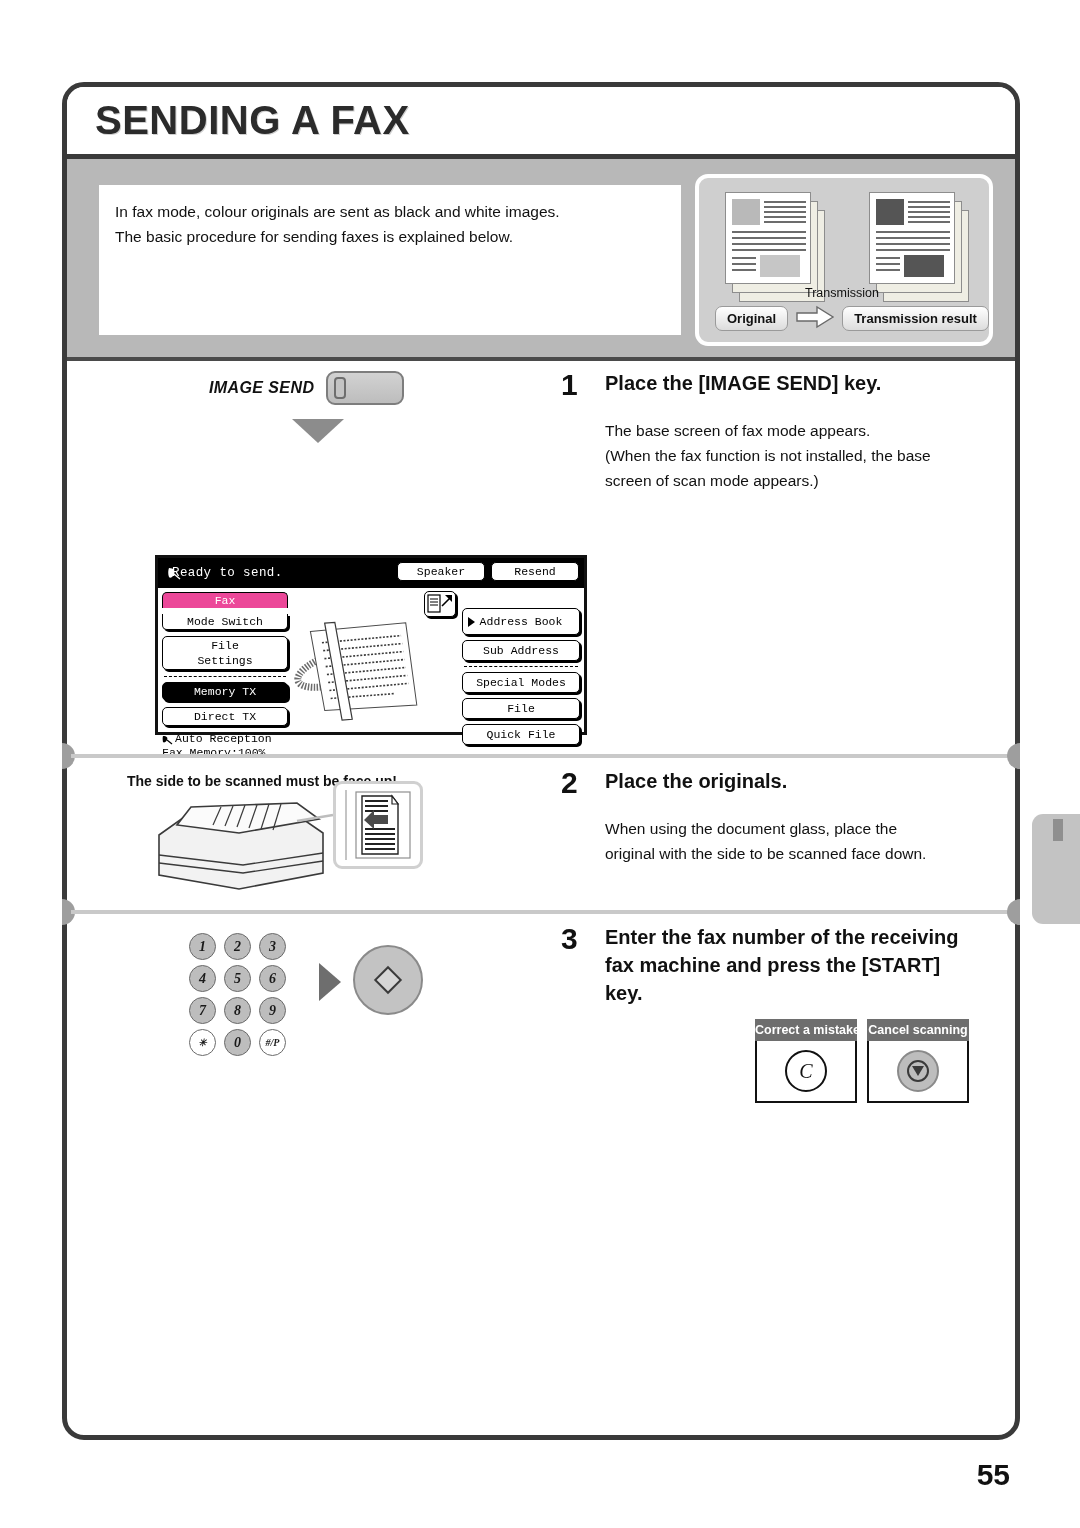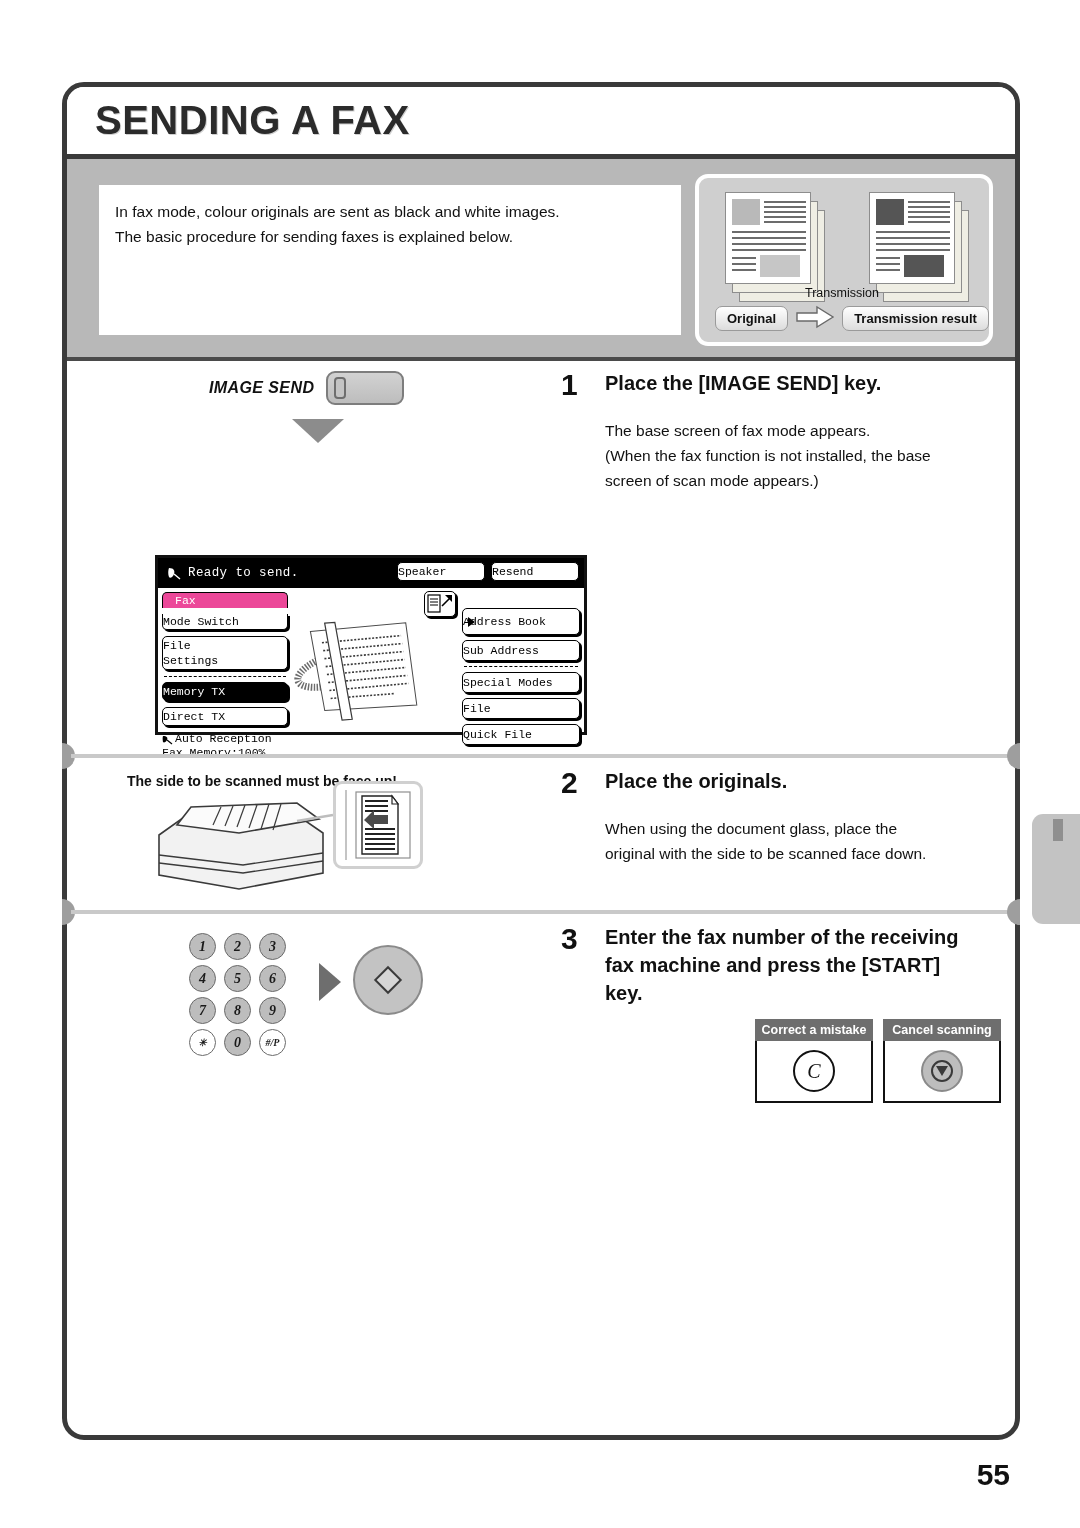--- a/index.html
+++ b/index.html
@@ -196,37 +196,37 @@
     border: 3px solid #111;
     font-family: "Liberation Mono", monospace;
   }
   .lcd-top {
     position: relative;
     height: 30px; background: #000000;
     display: flex; align-items: center;
   }
   .lcd-status {
     color: #ffffff; font-size: 12.5px;
-    margin-left: 30px; letter-spacing: 0.4px;
+    margin-left: 14px; letter-spacing: 0.4px;
   }
   .phone-icon {
     position: absolute; left: 8px; top: 7px;
     width: 17px; height: 17px;
   }
   .lcd-top-btns {
     position: absolute; right: 5px; top: 4px;
     display: flex; gap: 6px;
   }
   .lcd-btn {
     background: #ffffff;
     border: 1.5px solid #000;
     border-radius: 5px;
     box-shadow: 2px 2px 0 #000;
     font-size: 11.5px; color: #000;
-    text-align: left;
+    text-align: center;
     padding: 2px 0;
   }
   .lcd-main { position: relative; height: 147px; }
   .lcd-left {
     position: absolute; left: 4px; top: 4px; width: 126px;
   }
   .lcd-left .lcd-btn { width: 126px; margin-bottom: 6px; }
   .lcd-btn.inv { background: #000; color: #fff; }
   .lcd-btn.split-top {
     background: #ec4899; color: #fff;
@@ -333,21 +333,21 @@
     border: 2px solid #3a3a3a;
     transform: rotate(45deg);
     background: #d6d6d6;
   }
 
   
   .key-cards {
     position: absolute; left: 688px; top: 100px;
     display: flex; gap: 10px;
   }
-  .key-card { width: 118px; }
+  .key-card { width: 102px; }
   .key-card .cap {
     background: #6e6e6e;
     color: #ffffff;
     font-size: 12.5px;
     font-weight: bold;
     text-align: center;
     padding: 4px 0;
     white-space: nowrap;
   }
   .key-card .well {

